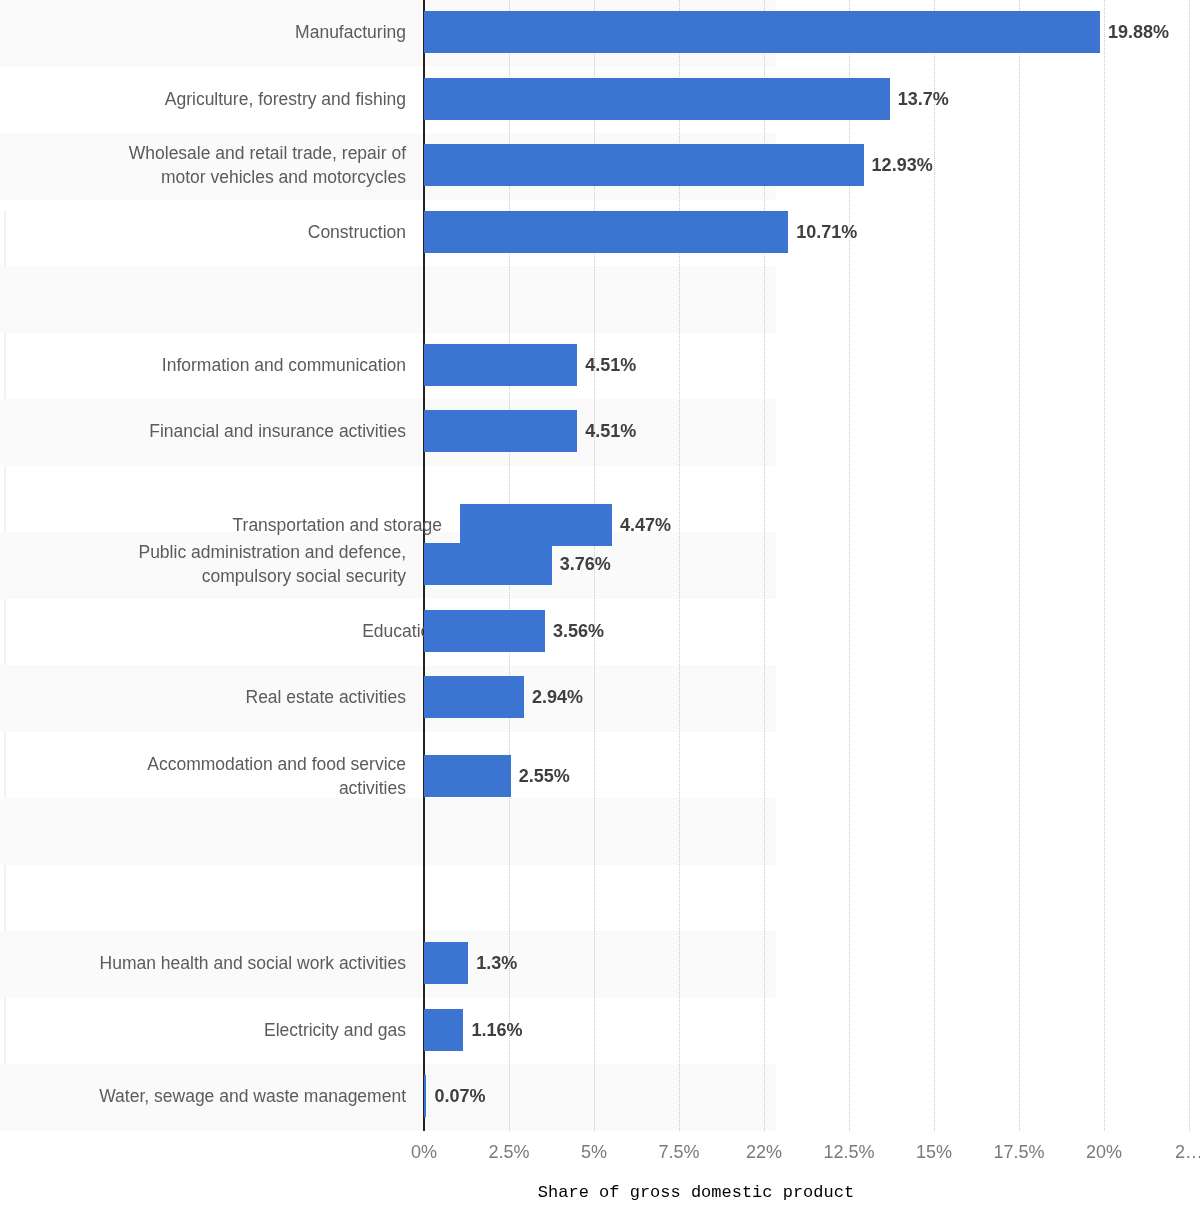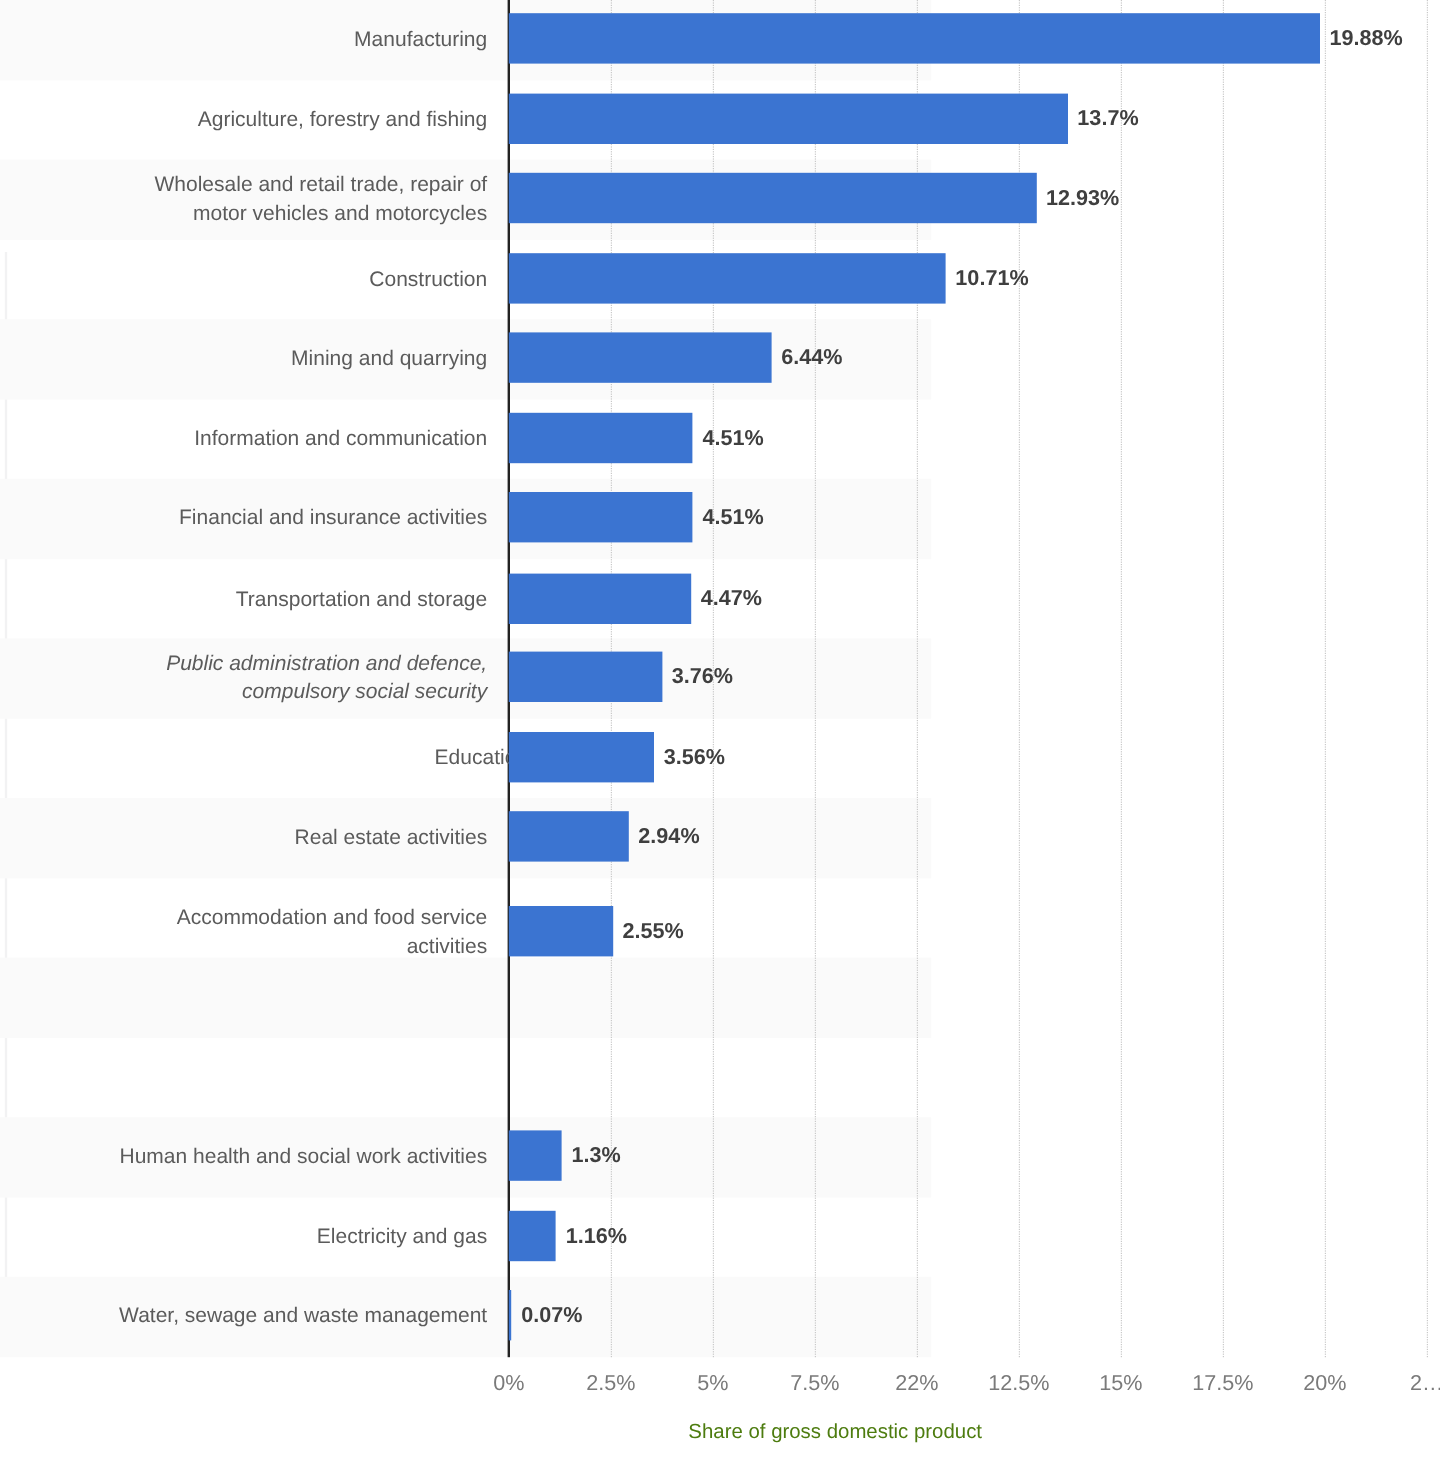--- a/index.html
+++ b/index.html
@@ -130,22 +130,23 @@
     font-size: 18px;
     white-space: nowrap;
   }
 
   .axis-title {
     position: absolute;
     top: 1183px;
     left: 0;
     width: 1200px;
     text-align: center;
-    color: #4d7c0f;
+    color: #000000;
     font-size: 17px;
+    font-family: Liberation Mono, monospace;
   }
   .axis-title-inner {
     display: inline-block;
     margin-left: 192px;
   }
 </style>
 </head>
 <body>
 
 <div id="chart-root">
@@ -194,42 +195,37 @@
         <div class="cat-label" style="top: 50%; transform: translateY(-50%);">Wholesale and retail trade, repair of
 motor vehicles and motorcycles</div>
         <div class="bar" style="left: 424px; width: 439.62px; background: rgb(59, 116, 209);"></div>
         <div class="bar-value" style="left: 871.62px; top: 50%; transform: translateY(-50%);">12.93%</div>
       </div>
       <div class="row" style="top: 210.5px; height: 42px;">
         <div class="cat-label" style="top: 50%; transform: translateY(-50%);">Construction</div>
         <div class="bar" style="left: 424px; width: 364.14px; background: rgb(59, 116, 209);"></div>
         <div class="bar-value" style="left: 796.14px; top: 50%; transform: translateY(-50%);">10.71%</div>
       </div>
-      <div class="row" style="top: 277px; height: 42px;">
-        <div class="cat-label" style="top: 50%; transform: translateY(-50%);">Mining and quarrying</div>
-        <div class="bar" style="left: 424px; width: 218.96px; background: rgb(59, 116, 209);"></div>
-        <div class="bar-value" style="left: 650.96px; top: 50%; transform: translateY(-50%);">6.44%</div>
-      </div>
       <div class="row" style="top: 343.5px; height: 42px;">
         <div class="cat-label" style="top: 50%; transform: translateY(-50%);">Information and communication</div>
         <div class="bar" style="left: 424px; width: 153.34px; background: rgb(59, 116, 209);"></div>
         <div class="bar-value" style="left: 585.34px; top: 50%; transform: translateY(-50%);">4.51%</div>
       </div>
       <div class="row" style="top: 410px; height: 42px;">
         <div class="cat-label" style="top: 50%; transform: translateY(-50%);">Financial and insurance activities</div>
         <div class="bar" style="left: 424px; width: 153.34px; background: rgb(59, 116, 209);"></div>
         <div class="bar-value" style="left: 585.34px; top: 50%; transform: translateY(-50%);">4.51%</div>
       </div>
-      <div class="row" style="top: 478px; height: 42px;">
+      <div class="row" style="top: 504px; height: 42px; margin-left: 36px;">
         <div class="cat-label" style="top: 50%; transform: translateY(-50%);">Transportation and storage</div>
         <div class="bar" style="left: 424px; width: 151.98px; background: rgb(59, 116, 209);"></div>
         <div class="bar-value" style="left: 583.98px; top: 50%; transform: translateY(-50%);">4.47%</div>
       </div>
       <div class="row" style="top: 543px; height: 42px;">
-        <div class="cat-label" style="top: 50%; transform: translateY(-50%); font-style: italic;">Public administration and defence,
+        <div class="cat-label" style="top: 50%; transform: translateY(-50%);">Public administration and defence,
 compulsory social security</div>
         <div class="bar" style="left: 424px; width: 127.84px; background: rgb(59, 116, 209);"></div>
         <div class="bar-value" style="left: 559.84px; top: 50%; transform: translateY(-50%);">3.76%</div>
       </div>
       <div class="row" style="top: 609.5px; height: 42px;">
         <div class="cat-label" style="top: 50%; transform: translateY(-50%); margin-left: 34px;">Education</div>
         <div class="bar" style="left: 424px; width: 121.04px; background: rgb(59, 116, 209);"></div>
         <div class="bar-value" style="left: 553.04px; top: 50%; transform: translateY(-50%);">3.56%</div>
       </div>
       <div class="row" style="top: 676px; height: 42px;">

